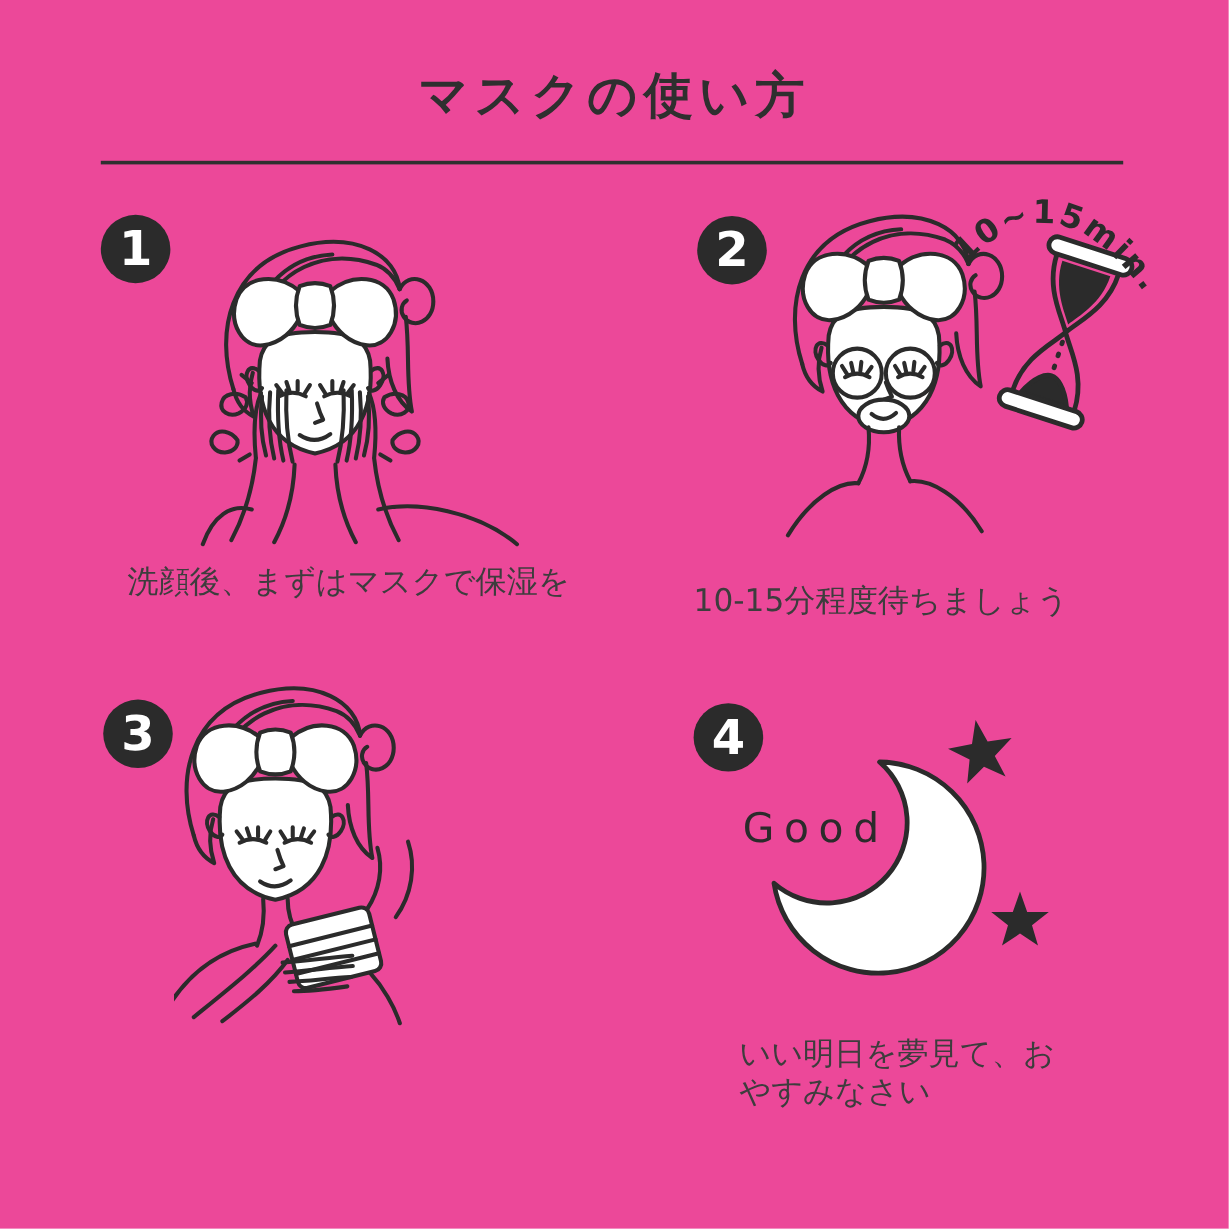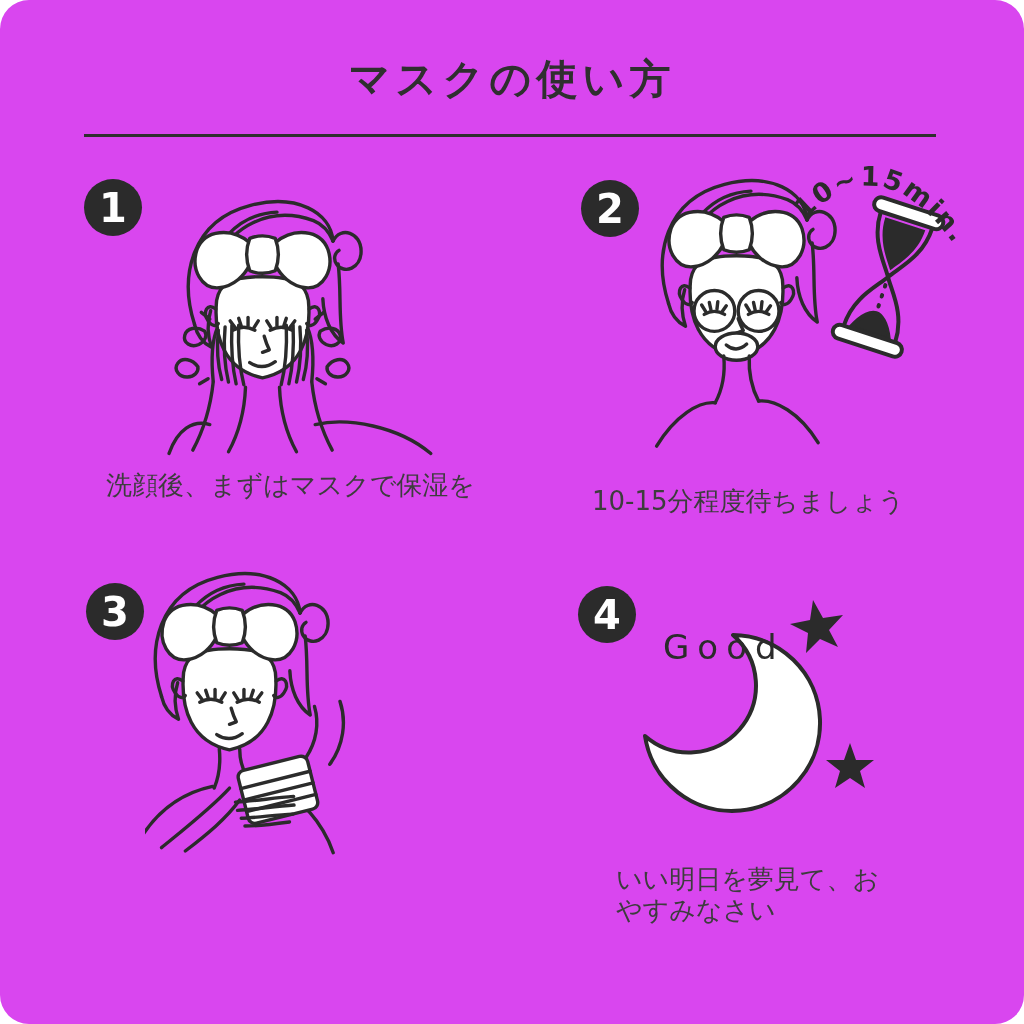--- a/index.html
+++ b/index.html
@@ -1,18 +1,18 @@
 <!DOCTYPE html>
 <html><head>
 <meta charset="utf-8">
 <style>
   html,body { margin:0; padding:0; background:#ffffff; }
   .page {
-    position:relative; width:1024px; height:1024px; background:#d946ef;
-    font-family:"DejaVu Sans", sans-serif; overflow:hidden;border-radius:29px;
+    position:relative; width:1024px; height:1024px; background:#ec4899;
+    font-family:"DejaVu Sans", sans-serif; overflow:hidden;
   }
   .title {
     position:absolute; top:52px; left:0; width:100%; margin:0;
     text-align:center; font-size:41px; font-weight:700; letter-spacing:5px;
     color:#2f2f2f;
   }
   .divider {
     position:absolute; left:84px; top:134px; width:852px; height:3px;
     background:#2f2f2f;
   }
@@ -28,26 +28,26 @@
   .illo { position:absolute; }
   .illo-1 { left:150px; top:165px; }
   .illo-2 { left:640px; top:165px; }
   .illo-3 { left:145px; top:556px; }
   .illo-4 { left:590px; top:595px; }
   .caption {
     position:absolute; color:#3d3d3d; font-size:26px; line-height:31px;
     white-space:pre-line;
   }
   .caption-1 { left:106px; top:470px; }
-  .caption-2 { left:578px; top:486px;margin-left:14px; }
+  .caption-2 { left:578px; top:486px; }
   .caption-3 { left:78px;  top:866px; }
   .caption-4 { left:616px; top:864px; }
   .goodnight {
-    position:absolute; left:619px; top:626px; color:#2b2b2b;
-    font-size:34px; letter-spacing:8px; line-height:42px; font-weight:500;margin-left:44px;
+    position:absolute; left:619px; top:670px; color:#2b2b2b;
+    font-size:34px; letter-spacing:8px; line-height:42px; font-weight:500;
   }
   .goodnight span { display:block; }
   .timer-text {
     font-size:27px; font-weight:600; letter-spacing:2px; fill:#2b2b2b;
   }
 </style>
 </head>
 <body>
 
 <svg width="0" height="0" style="position:absolute" aria-hidden="true">

